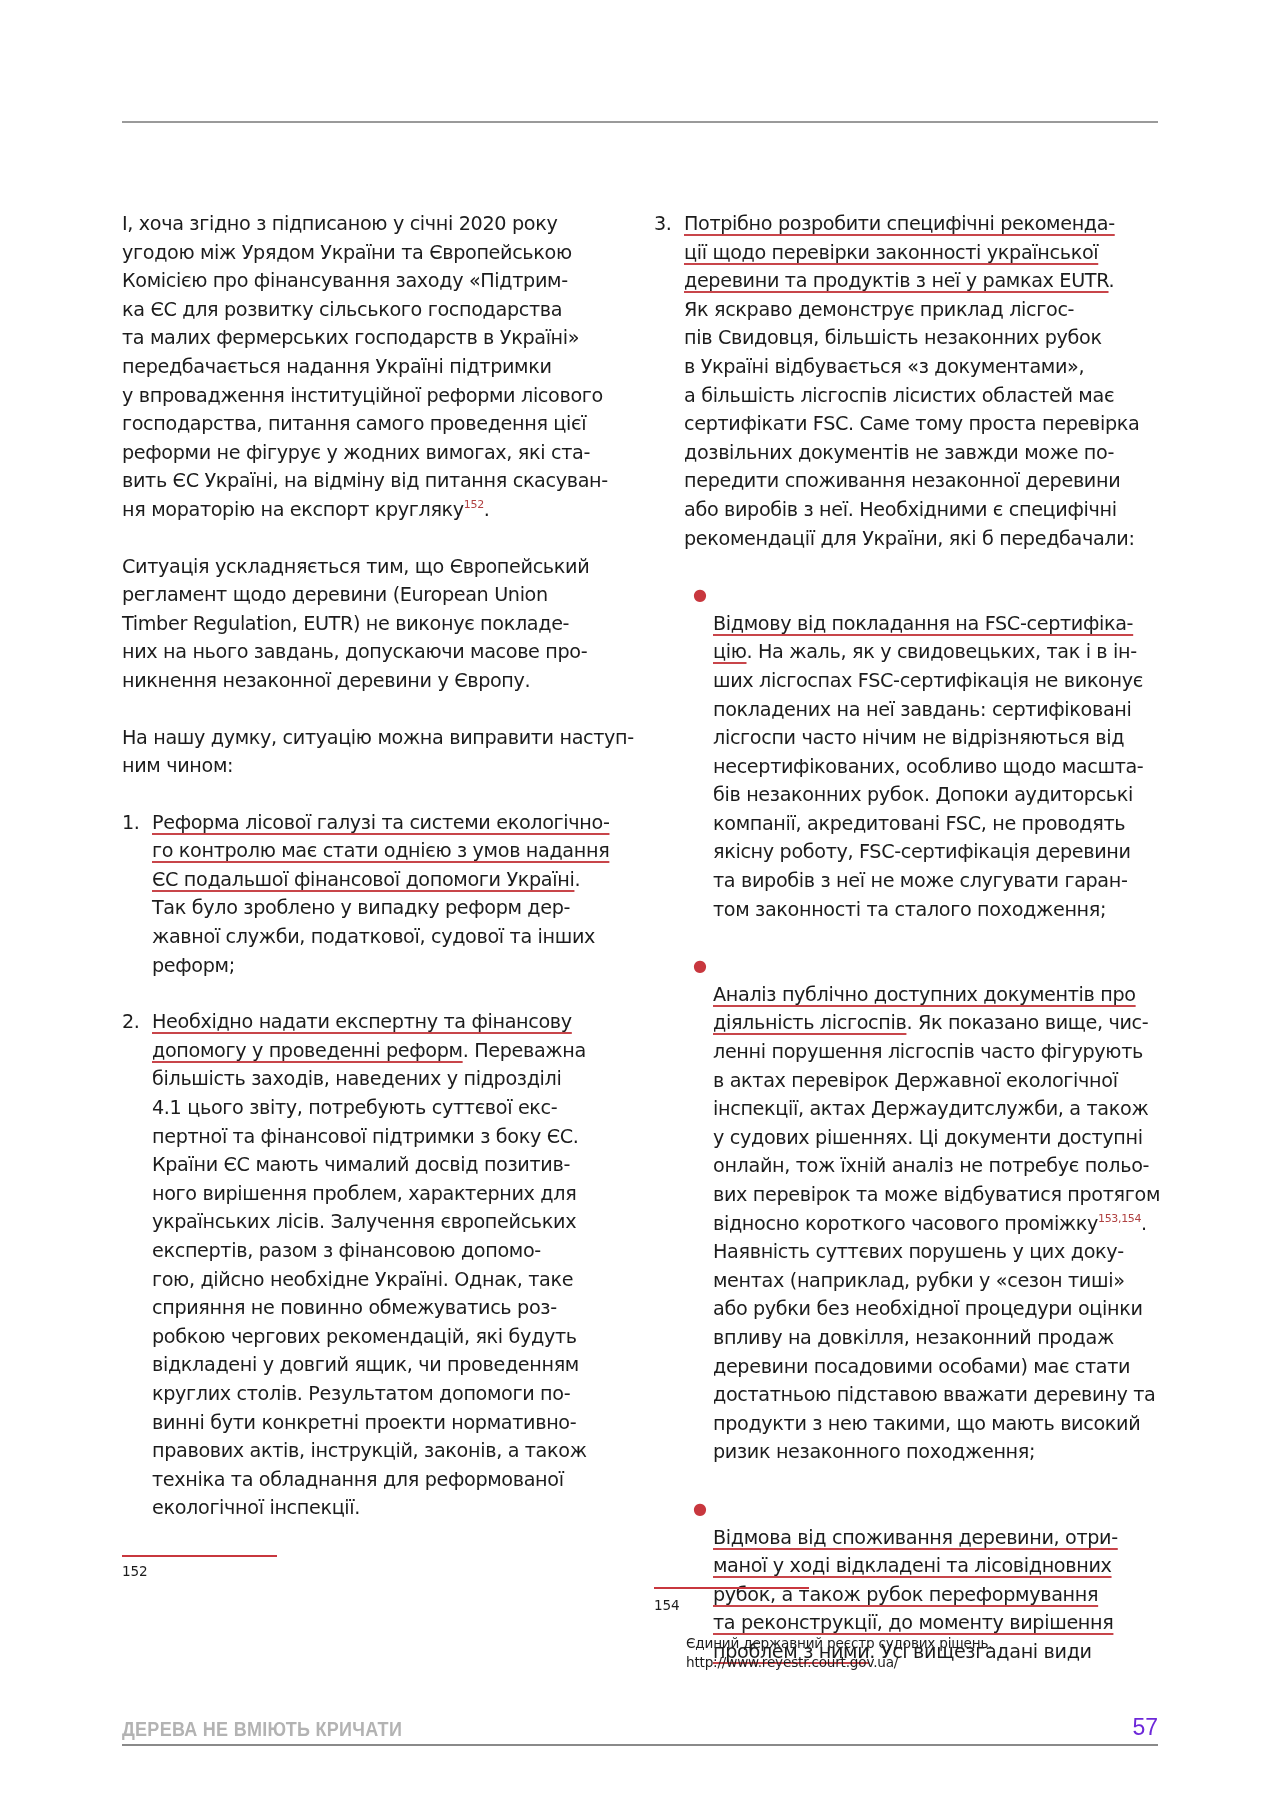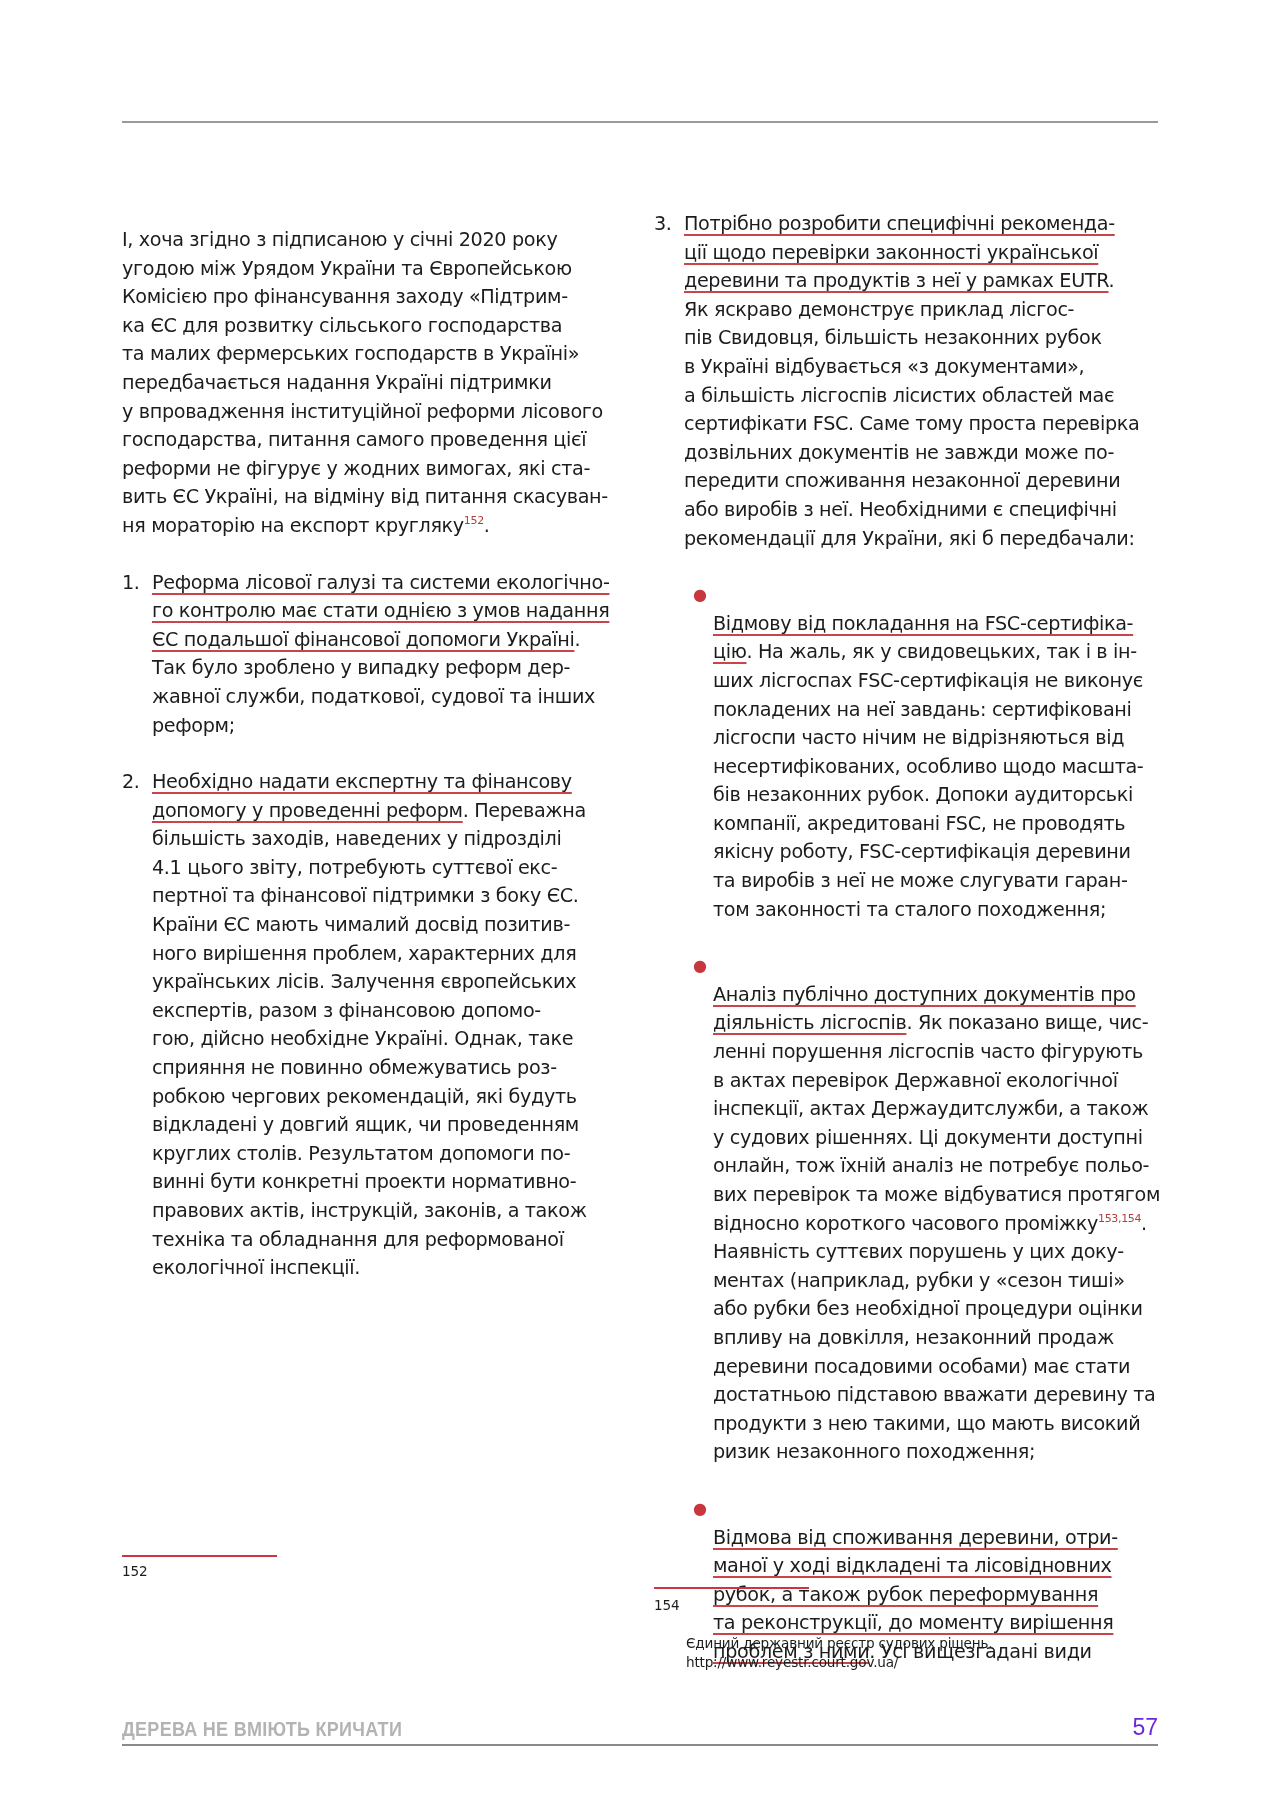--- a/index.html
+++ b/index.html
@@ -2,21 +2,21 @@
 <html><head>
 <meta charset="utf-8">
 <style>
   html, body { margin: 0; padding: 0; background: #ffffff; }
   body { width: 1280px; height: 1810px; position: relative; overflow: hidden;
          font-family: "DejaVu Sans", sans-serif; color: #1c1c1c; }
   .top-rule { position: absolute; left: 122px; top: 121px; width: 1036px; height: 2px; background: #9a9a9a; }
   .col { position: absolute; top: 210px; font-size: 19.2px; line-height: 28.6px; letter-spacing: -0.35px; }
   .col-left { left: 122px; width: 515px; }
   .col-right { left: 654px; width: 520px; }
-  .para { margin: 16px 0 28px 0; white-space: pre-line; }
+  .para { margin: 0 0 28px 0; white-space: pre-line; }
   .num-item { position: relative; padding-left: 30px; margin: 0 0 28px 0; }
   .num-item .num { position: absolute; left: 0; top: 0; }
   .num-item .body { white-space: pre-line; }
   .ul { text-decoration: underline; text-decoration-color: #c8454a; text-underline-offset: 4px; text-decoration-thickness: 1.5px; margin-top: 42px; }
   .bullet-item { position: relative; padding-left: 59px; margin: 0 0 28px 0; white-space: pre-line; }
   .bullet-item .dot { position: absolute; left: 39px; top: 0; color: #c8373e; font-size: 16px; }
   sup.fn { color: #b04040; font-size: 11px; vertical-align: 8px; line-height: 0; }
   .fn-rule { position: absolute; height: 2px; background: #c8373e; }
   .footnotes { position: absolute; font-size: 13.6px; line-height: 19px; letter-spacing: -0.2px; color: #1c1c1c; }
   .fn-entry { position: relative; padding-left: 32px; margin-bottom: 5px; white-space: pre-line; }
@@ -37,21 +37,28 @@
 Комісією про фінансування заходу «Підтрим-
 ка ЄС для розвитку сільського господарства
 та малих фермерських господарств в Україні»
 передбачається надання Україні підтримки
 у впровадження інституційної реформи лісового
 господарства, питання самого проведення цієї
 реформи не фігурує у жодних вимогах, які ста-
 вить ЄС Україні, на відміну від питання скасуван-
 ня мораторію на експорт кругляку</span><sup class="fn">152</sup><span>.</span></p>
 
+  <p class="para">Ситуація ускладняється тим, що Європейський
+регламент щодо деревини (European Union
+Timber Regulation, EUTR) не виконує покладе-
+них на нього завдань, допускаючи масове про-
+никнення незаконної деревини у Європу.</p>
 
+  <p class="para">На нашу думку, ситуацію можна виправити наступ-
+ним чином:</p>
 
   <div class="num-item">
     <span class="num">1.</span>
     <div class="body"><span class="ul">Реформа лісової галузі та системи екологічно-
 го контролю має стати однією з умов надання
 ЄС подальшої фінансової допомоги Україні</span><span>.
 Так було зроблено у випадку реформ дер-
 жавної служби, податкової, судової та інших
 реформ;</span></div>
   </div>

